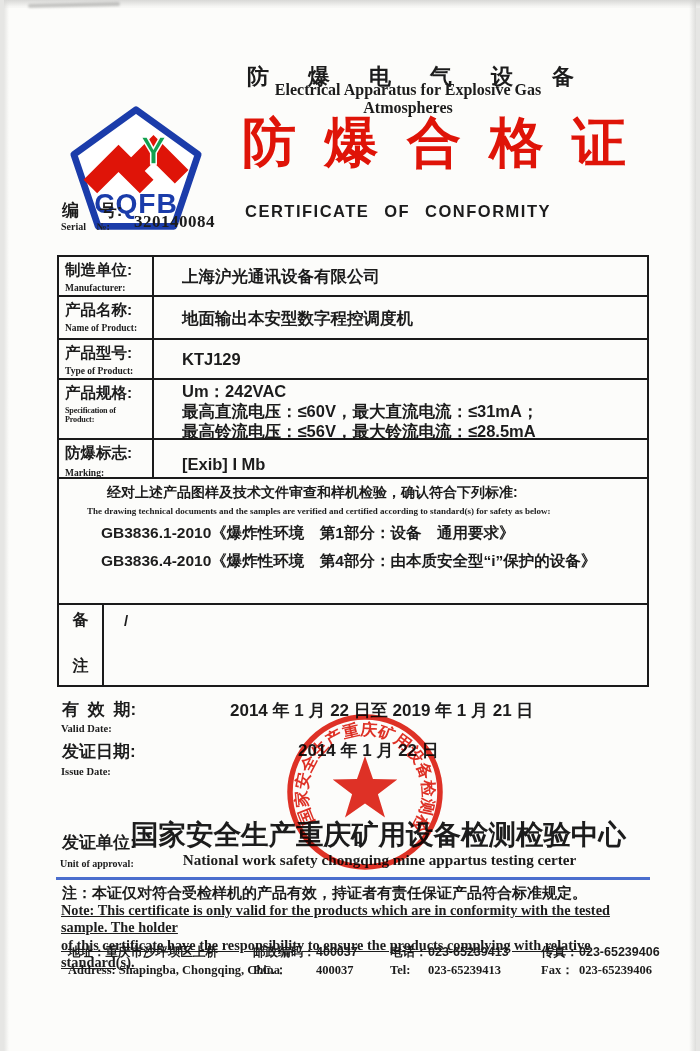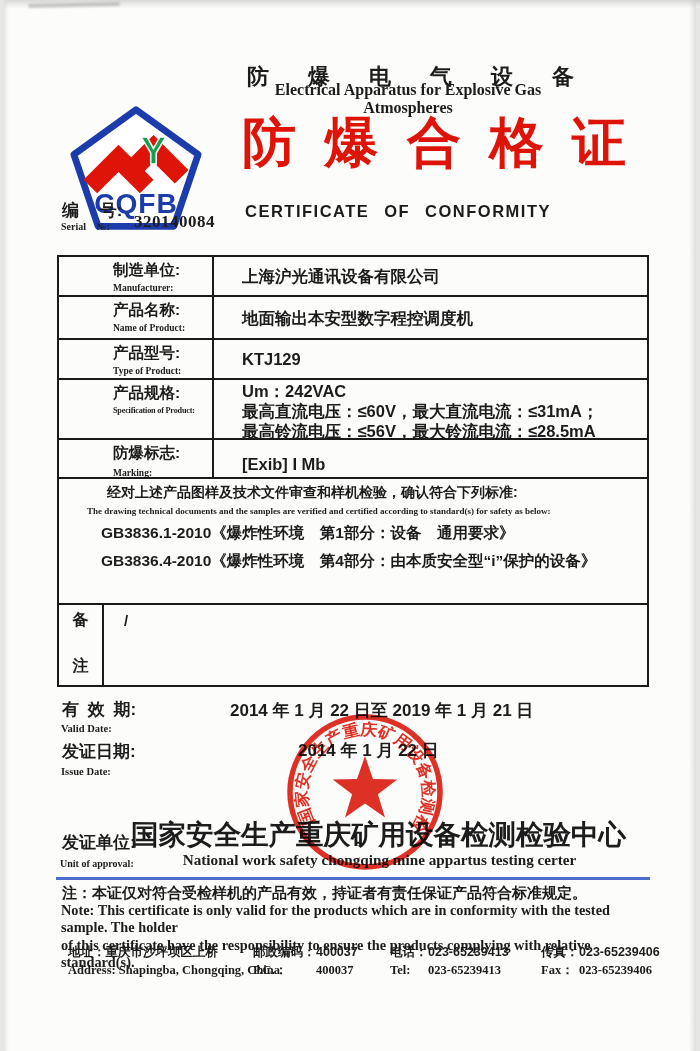--- a/index.html
+++ b/index.html
@@ -31,21 +31,21 @@
 
   .serial-cn { left:58px; top:199px; font-size:17px; font-weight:700; word-spacing:16px; }
   .serial-en { left:57px; top:221px; font-size:10px; font-weight:700;
                font-family:"Liberation Serif",serif; word-spacing:8px; }
   .serial-val { left:130px; top:212px; font-size:17px; font-family:"Liberation Serif",serif;
                 font-weight:700; letter-spacing:.5px; }
 
   
   .tbl { left:53px; top:255px; width:592px; border:2px solid #1a1a1a; background:transparent; }
   .trow { display:flex; border-bottom:2px solid #1a1a1a; }
-  .tlabel { width:107px; border-right:2px solid #1a1a1a; padding:3px 10px 2px 6px;margin-left:48px; }
+  .tlabel { width:95px; border-right:2px solid #1a1a1a; padding:3px 10px 2px 6px; }
   .lab-cn { font-size:15.5px; font-weight:700; }
   .lab-en { font-size:9.5px; font-weight:700; font-family:"Liberation Serif",serif; margin-top:2px; }
   .lab-en.tiny { font-size:8.2px; letter-spacing:-.2px; }
   .tvalue { flex:1; padding-left:28px; display:flex; flex-direction:column; justify-content:center; }
   .vline { font-size:16.5px; font-weight:700; line-height:20px; }
   .standards { border-bottom:2px solid #1a1a1a; padding-top:5px; height:126px; }
   .std-h-cn { margin-left:48px; font-size:14px; font-weight:700; }
   .std-h-en { margin-left:28px; margin-top:4px; font-size:9px; font-weight:700;
               font-family:"Liberation Serif",serif; }
   .std-item { margin-left:42px; margin-top:7px; font-size:15.5px; font-weight:700; }
@@ -61,21 +61,21 @@
   .date-val { font-size:17px; font-weight:700; }
   .appr-val-cn { font-size:27.5px; font-weight:700; white-space:nowrap; }
   .appr-val-en { width:497px; text-align:center; font-size:15.2px; font-weight:700;
                  font-family:"Liberation Serif",serif; }
   .blue-line { left:52px; top:877px; width:594px; height:3px; background:#2b55c4; opacity:.85; }
 
   
   .note-cn { left:58px; top:884px; font-size:15px; font-weight:700; }
   .note-en { left:57px; top:902px; width:592px; font-size:14.3px; font-weight:700;
              font-family:"Liberation Serif",serif; line-height:17.3px; }
-  .note-en span { display:block; }
+  .note-en span { display:block;text-decoration:underline; }
   .contact { top:944px; line-height:17.5px; }
   .c-cn { font-size:12.5px; font-weight:700; }
   .c-en { font-size:12.5px; font-weight:700; font-family:"Liberation Serif",serif; }
   .lw63 { display:inline-block; width:63px; }
   .lw38 { display:inline-block; width:38px; }
 
   .stamp { left:281px; top:711px; opacity:.88; mix-blend-mode:multiply; z-index:5; }
 </style>
 </head>
 <body>

